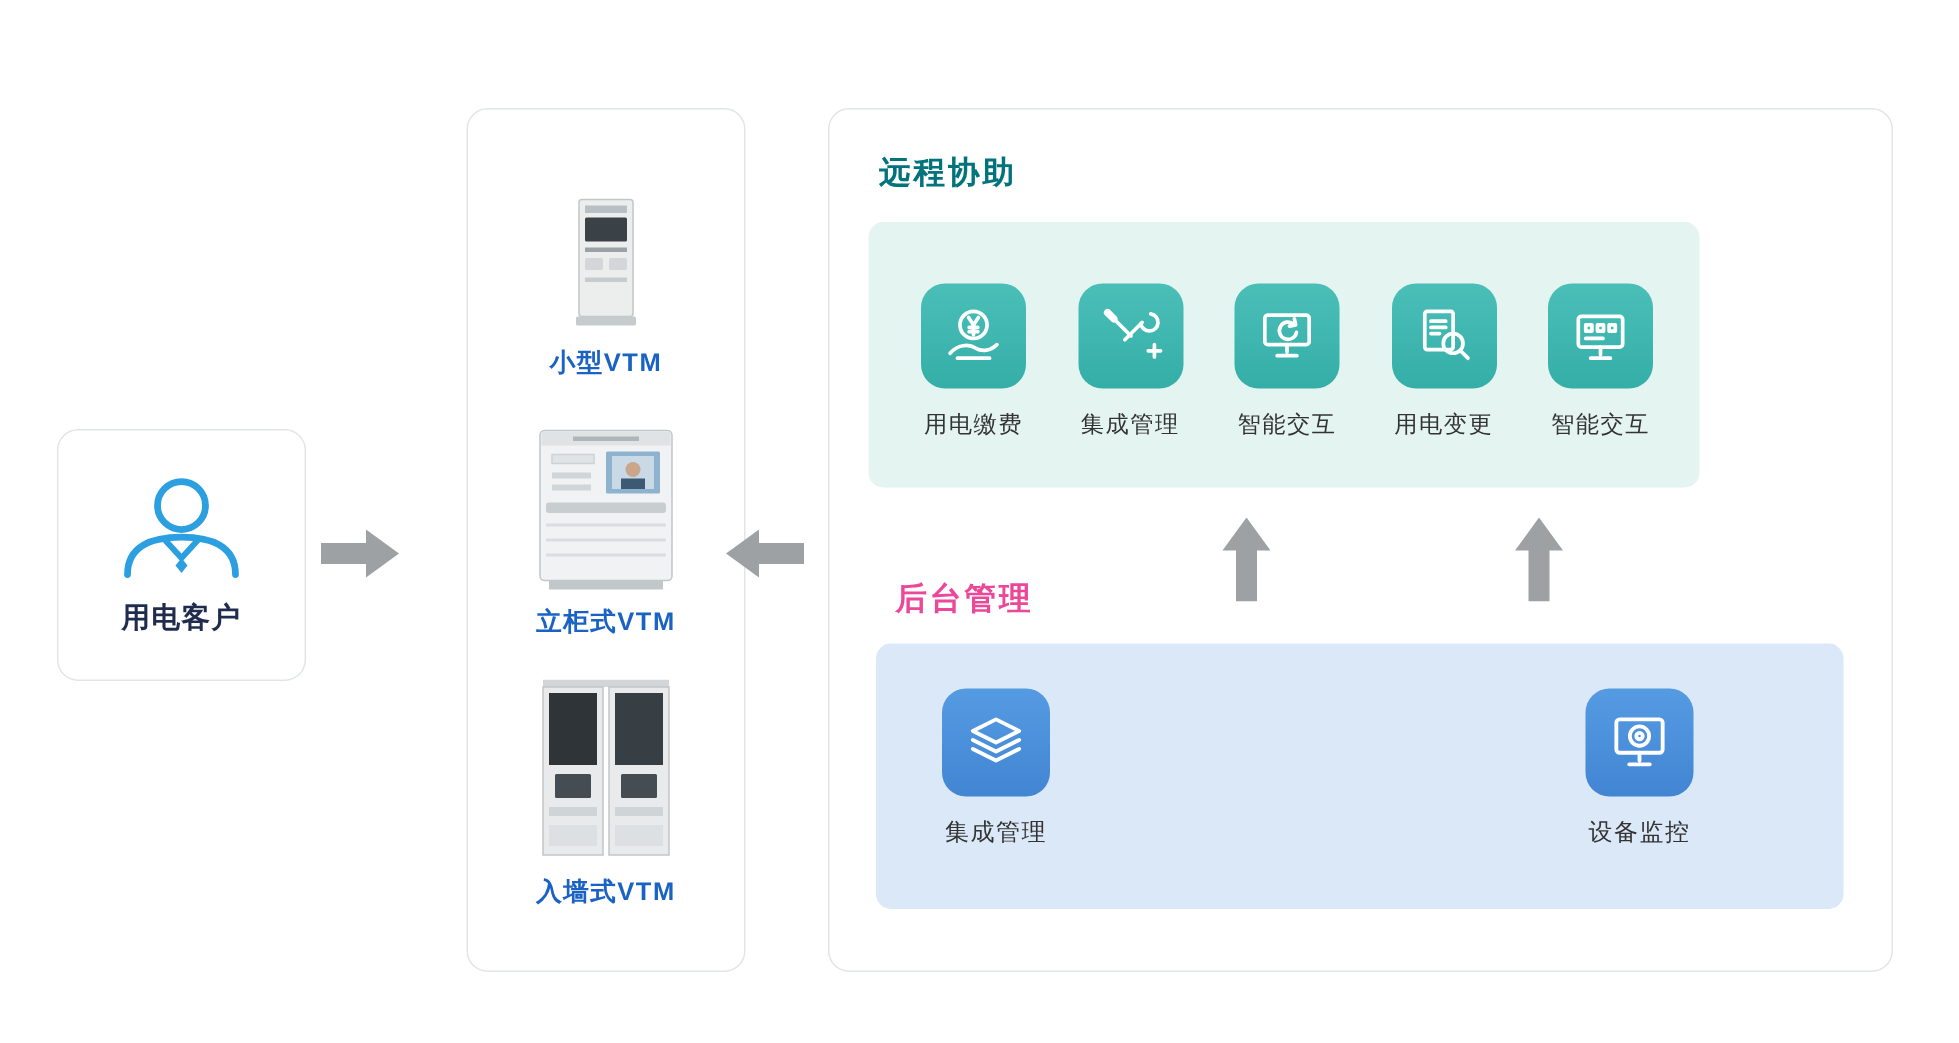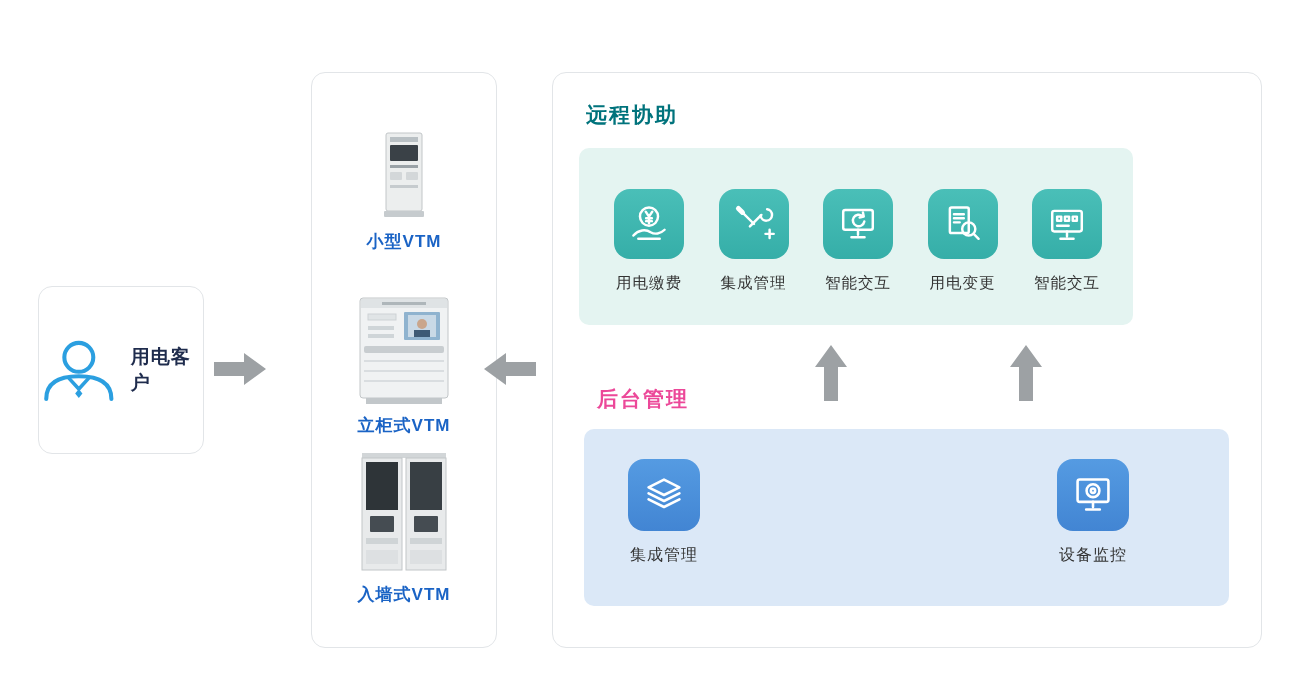--- a/index.html
+++ b/index.html
@@ -2,28 +2,28 @@
 <html lang="zh"><head>
 <meta charset="utf-8">
 <style>
   * { margin:0; padding:0; box-sizing:border-box; }
   body { background:#fff; font-family:"Liberation Sans","DejaVu Sans",sans-serif; }
   .canvas { position:relative; width:1306px; height:695px; background:#fff; overflow:hidden; }
 
   .panel-box { position:absolute; background:#fff; border:1px solid #e2e5e8; border-radius:14px; }
 
   
-  .customer-box { left:38px; top:286px; width:166px; height:168px; display:flex; align-items:center; justify-content:center; gap:12px; }
+  .customer-box { left:38px; top:286px; width:166px; height:168px; display:flex; flex-direction:column; align-items:center; justify-content:center; gap:12px; }
   .customer-label { font-size:19px; font-weight:bold; color:#1f2c4d; letter-spacing:1px; }
 
   
   .vtm-box { left:283px; top:72px; width:186px; height:576px;margin-left:28px; }
   .vtm-item { position:absolute; left:0; width:100%; display:flex; flex-direction:column; align-items:center; }
   .vtm-item-1 { top:54px; }
-  .vtm-item-2 { top:221px; }
+  .vtm-item-2 { top:210px; }
   .vtm-item-3 { top:380px; }
   .vtm-label { margin-top:8px; font-size:17px; font-weight:bold; color:#1a63c5; letter-spacing:1px; }
 
   
   .services-box { left:552px; top:72px; width:710px; height:576px; }
   .section-title { position:absolute; font-size:21px; font-weight:bold; letter-spacing:2px; }
   .frontend-title { left:33px; top:28px; color:#00737c; }
   .backend-title  { left:44px; top:312px; color:#ec4899; }
 
   .sub-panel { position:absolute; border-radius:10px; display:flex; justify-content:space-between; }

